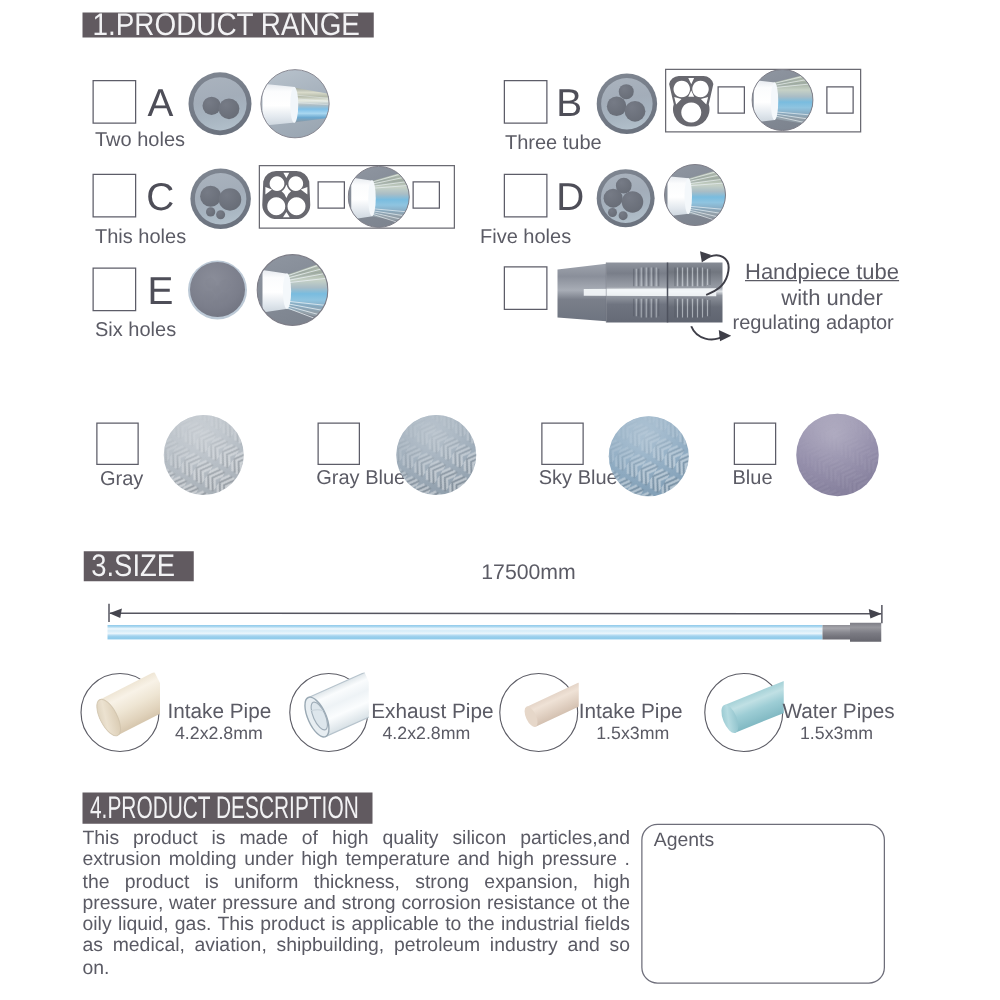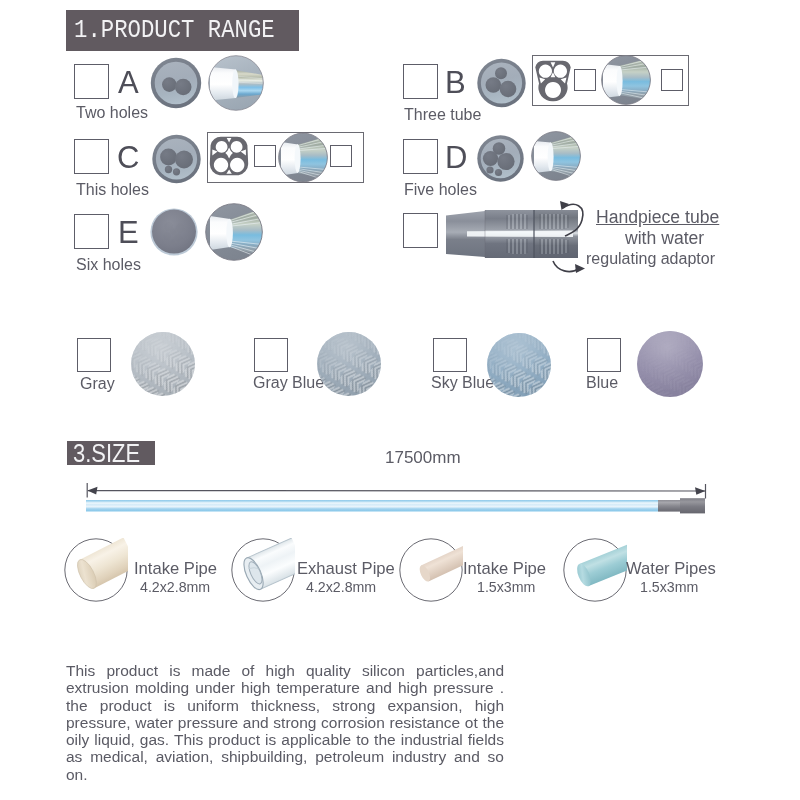--- a/index.html
+++ b/index.html
@@ -140,21 +140,21 @@
     <stop offset="66%" stop-color="#8fc4e0"></stop>
     <stop offset="76%" stop-color="#89aec6"></stop>
     <stop offset="86%" stop-color="#95a2ab"></stop>
     <stop offset="100%" stop-color="#8c96a0"></stop>
   </linearGradient>
 </defs>
   </svg>
 
 <div class="page">
 
-  <div class="sec-bar" style="left:66px;top:10px;width:225px;height:41px;padding-left:8px;font-family:Liberation Mono, monospace;">
+  <div class="sec-bar" style="left:66px;top:10px;width:225px;height:20px;padding-left:8px;">
     <span style="transform:scaleX(0.892);">1.PRODUCT RANGE</span>
   </div>
 
   <div class="chk" style="left:74px;top:64px;width:35px;height:35px;"></div>
   <div class="letter" style="left:118px;top:67px;">A</div>
   <div class="cap" style="left:76px;top:92px;margin-top:13px;">Two holes</div>
   <svg style="left:150px;top:56px;" width="54" height="54" viewBox="0 0 54 54">
     <circle cx="26" cy="27" r="25.2" fill="url(#gRim)"></circle>
     <circle cx="26" cy="27" r="21.3" fill="url(#gJacket)"></circle>
     <circle cx="19.3" cy="28.6" r="7.3" fill="url(#gHole)"></circle>
@@ -292,21 +292,21 @@
     <circle cx="24.5" cy="25" r="24.2" fill="url(#gRim)"></circle>
     <circle cx="24.5" cy="25" r="20.6" fill="url(#gJacket)"></circle>
     <circle cx="16.5" cy="23.0" r="8.4" fill="url(#gHole)"></circle>
     <circle cx="32.0" cy="25.5" r="9.0" fill="url(#gHole)"></circle>
     <circle cx="16.5" cy="35.5" r="3.7" fill="url(#gHole)"></circle>
     <circle cx="24.5" cy="37.8" r="3.6" fill="url(#gHole)"></circle>
   </svg>
 
   <div class="chk" style="left:403px;top:139px;width:35px;height:35px;"></div>
   <div class="letter" style="left:445px;top:142px;">D</div>
-  <div class="cap" style="left:404px;top:182px;text-align:right;">Five holes</div>
+  <div class="cap" style="left:384px;top:182px;text-align:right;">Five holes</div>
   <svg style="left:477px;top:134px;" width="48" height="49" viewBox="0 0 48 49">
     <circle cx="23.5" cy="24.5" r="23.2" fill="url(#gRim)"></circle>
     <circle cx="23.5" cy="24.5" r="19.8" fill="url(#gJacket)"></circle>
     <circle cx="22.0" cy="14.5" r="6.3" fill="url(#gHole)"></circle>
     <circle cx="13.5" cy="24.5" r="7.6" fill="url(#gHole)"></circle>
     <circle cx="29.0" cy="27.5" r="8.6" fill="url(#gHole)"></circle>
     <circle cx="13.0" cy="36.0" r="3.6" fill="url(#gHole)"></circle>
     <circle cx="21.5" cy="38.5" r="3.6" fill="url(#gHole)"></circle>
   </svg>
   <svg style="left:531px;top:131px;" width="50" height="50" viewBox="0 0 50 50">
@@ -481,21 +481,21 @@
     <g fill="none" stroke="#3f3f48" stroke-width="1.6">
       <path d="M118 10 C 130 2, 141 8, 137 22 C 134 33, 124 36, 120 38"></path>
     </g>
     <path d="M115 3 L124 6 L116.5 12 Z" fill="#3f3f48"></path>
     <g fill="none" stroke="#3f3f48" stroke-width="1.6">
       <path d="M108 63 C 112 73, 125 77, 135 70"></path>
     </g>
     <path d="M130 66 L140 70.5 L131 75 Z" fill="#3f3f48"></path>
   </svg>
   <div class="cap" style="left:596px;top:209px;font-size:17.6px;text-decoration:underline;">Handpiece tube</div>
-  <div class="cap" style="left:625px;top:230px;font-size:17.6px;">with water</div>
+  <div class="cap" style="left:625px;top:230px;font-size:17.6px;">with under</div>
   <div class="cap" style="left:586px;top:251px;font-size:16px;">regulating adaptor</div>
 
 
   <div class="chk" style="left:77px;top:338px;width:34px;height:34px;"></div>
   <div class="cap" style="left:80px;top:376px;">Gray</div>
   <div class="swatch" style="left: 131px; top: 332px; width: 64px; height: 64px; background-color: rgb(178, 186, 194);">
       <svg class="weave" width="66" height="66" viewBox="0 0 66 66">
         <circle cx="33" cy="33" r="33" fill="url(#pWeave)" mask="url(#mWeaveFade)"></circle>
       </svg>
       <span class="sheen"></span>
@@ -657,17 +657,23 @@
     </defs>
     <circle cx="31" cy="31" r="30.2" fill="#fff" stroke="#5d5d66" stroke-width="0.9"></circle>
     <g transform="rotate(-22 31 31)">
       <rect x="19" y="20" width="50" height="23" fill="url(#gAqua)"></rect>
       <ellipse cx="19.2" cy="31.5" rx="5.3" ry="11.6" fill="url(#gAquaEnd)"></ellipse>
     </g>
   </svg>
   <div class="cap" style="left:626px;top:561px;font-size:16.6px;">Water Pipes</div>
   <div class="cap" style="left:640px;top:579px;font-size:14.2px;">1.5x3mm</div>
 
+  <div class="sec-bar" style="left:66px;top:634px;width:226px;height:25px;padding-left:6px;">
+    <span style="transform:scaleX(0.668);">4.PRODUCT DESCRIPTION</span>
+  </div>
 
   <p class="desc" style="left:66px;top:662px;width:438px;font-size:15.5px;line-height:17.3px;">This product is made of high quality silicon particles,and extrusion molding under high temperature and high pressure . the product is uniform thickness, strong expansion, high pressure, water pressure and strong corrosion resistance ot the oily liquid, gas. This product is applicable to the industrial fields as medical, aviation, shipbuilding, petroleum industry and so on.</p>
 
+  <div class="agents-box" style="left:513px;top:659px;width:195px;height:128px;">
+    <span>Agents</span>
+  </div>
 
 </div>
 
 </body></html>

